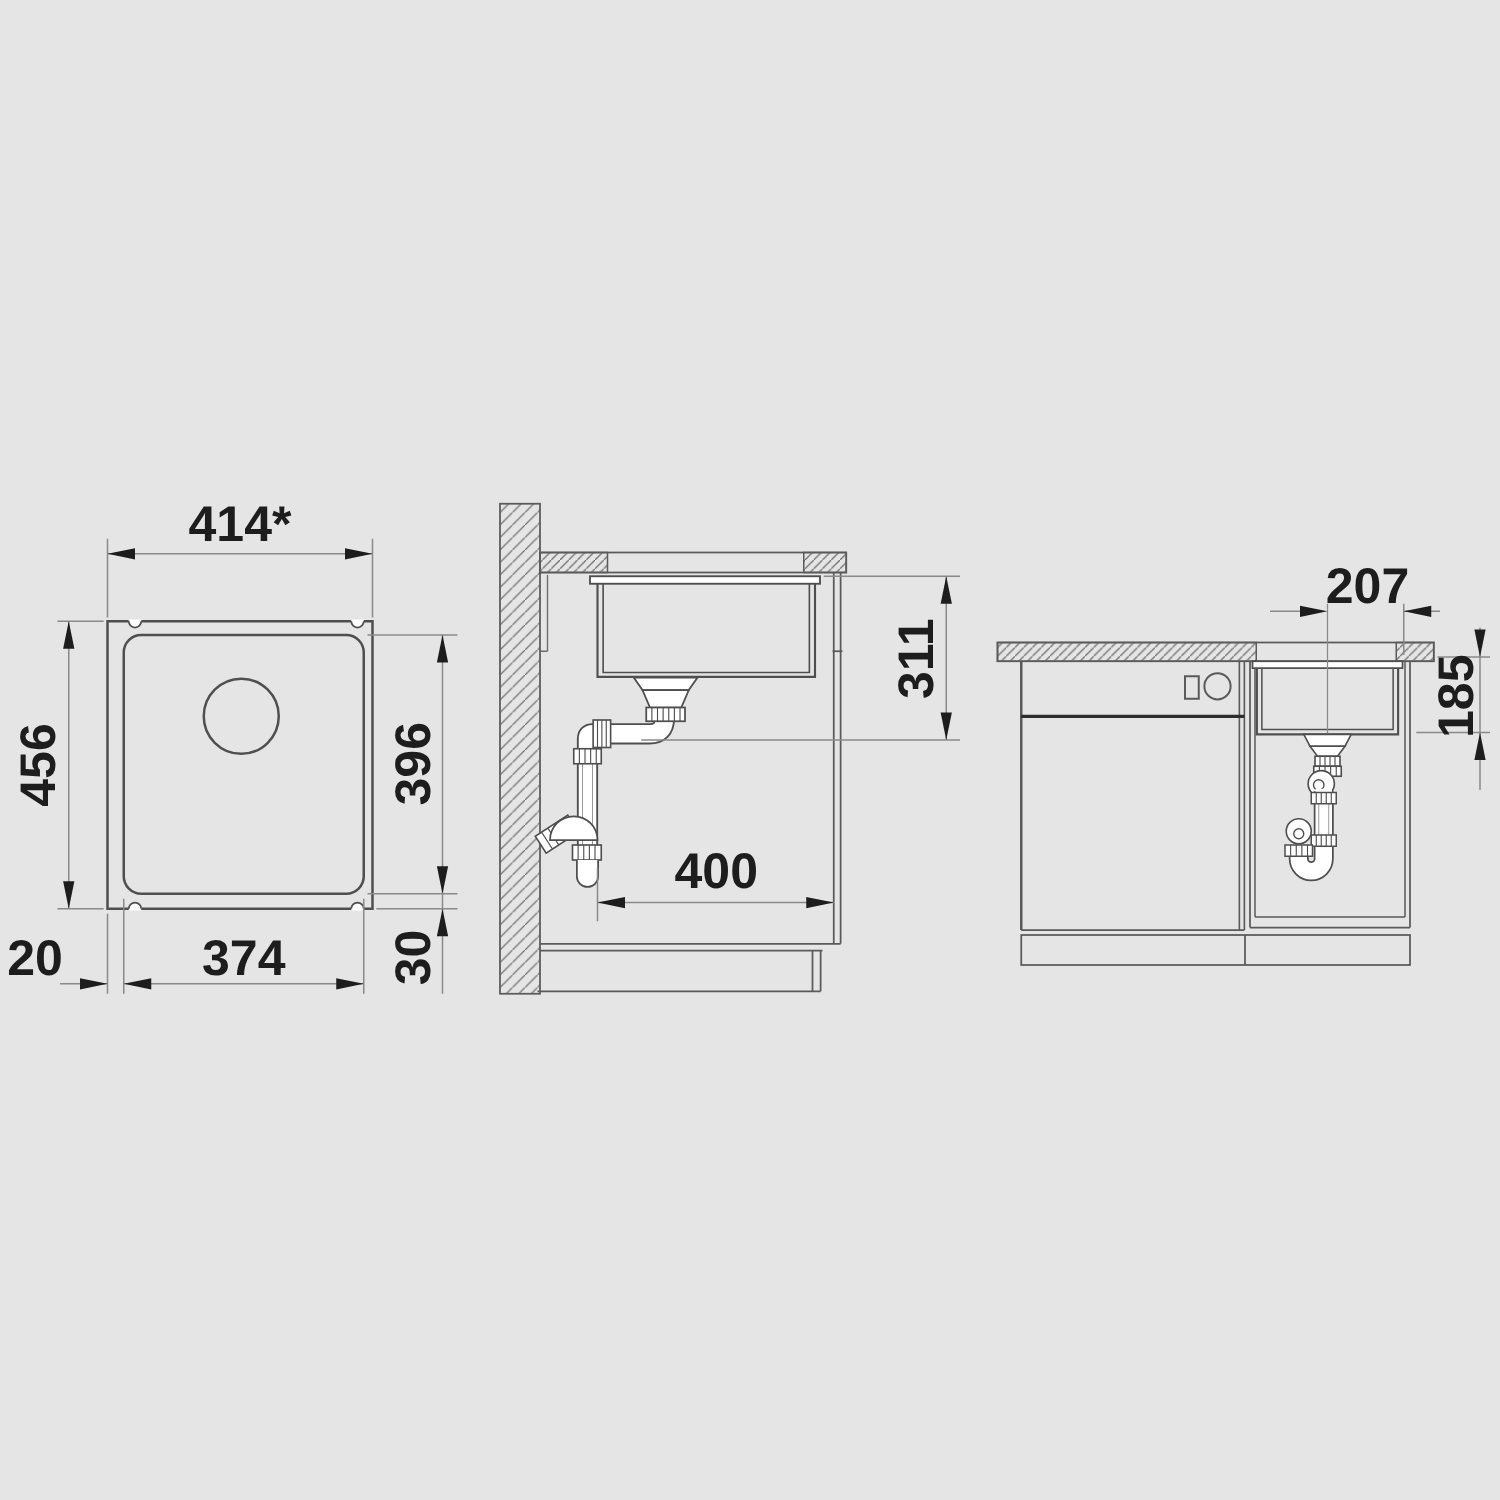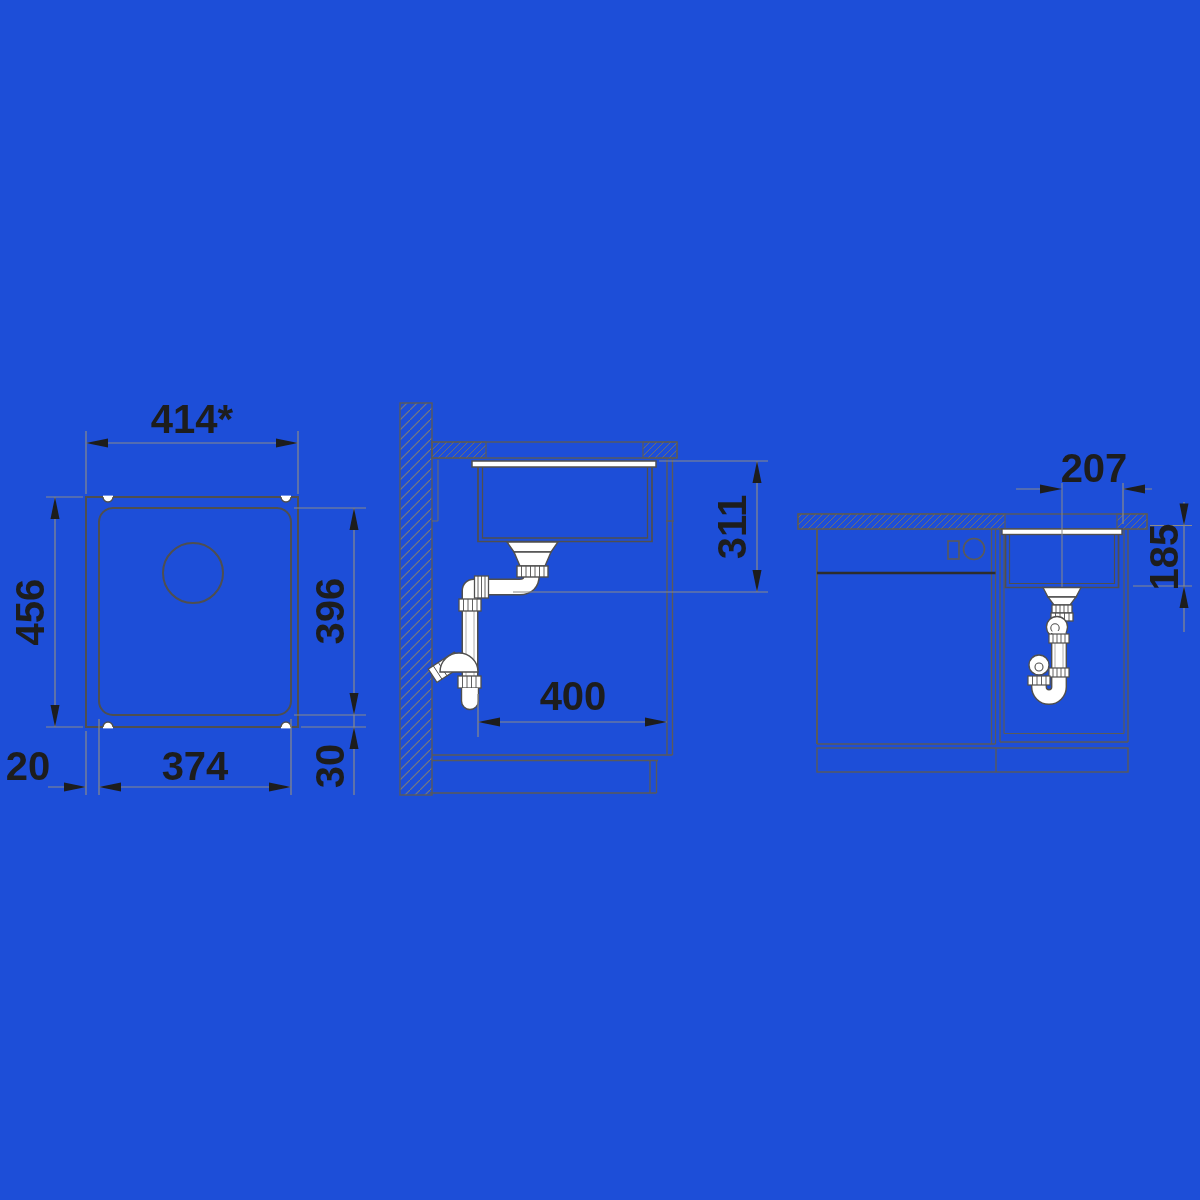--- a/index.html
+++ b/index.html
@@ -1,16 +1,16 @@
 <!DOCTYPE html>
 <html><head>
 <meta charset="utf-8">
 <style>
   html,body{margin:0;padding:0;background:#ffffff;}
-  .stage{position:relative;width:1200px;height:1200px;background:#1d4ed8;overflow:hidden;
+  .stage{position:relative;width:1200px;height:1200px;background:#e5e5e5;overflow:hidden;
          font-family:"Liberation Sans", sans-serif;}
   svg{position:absolute;left:0;top:0;}
   text.dim{font-family:"Liberation Sans", sans-serif;font-weight:700;font-size:40px;fill:#1d1d1d;}
 </style>
 </head>
 <body>
 
 <div class="stage">
 <svg width="1200" height="1200" viewBox="0 0 1200 1200">
   <defs>

